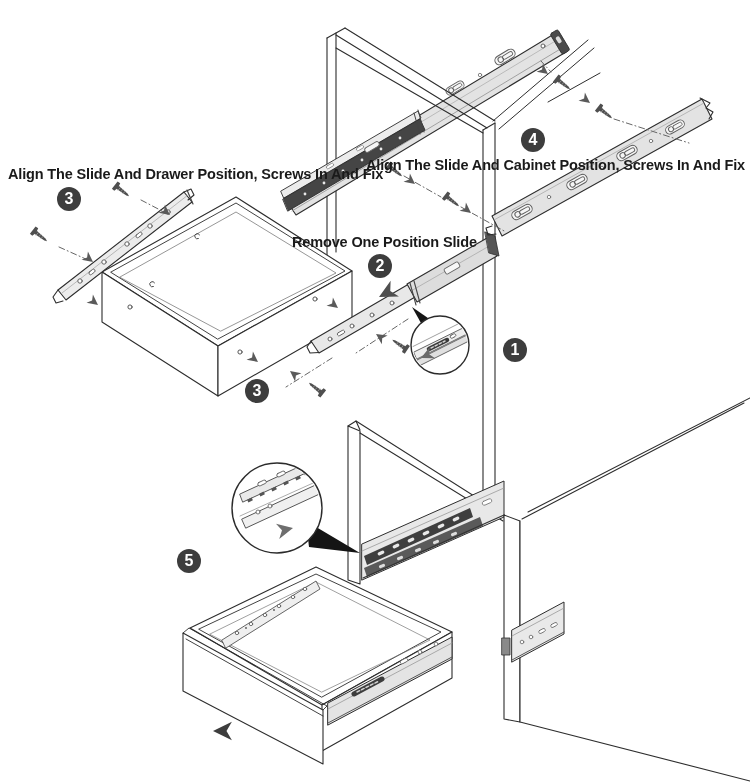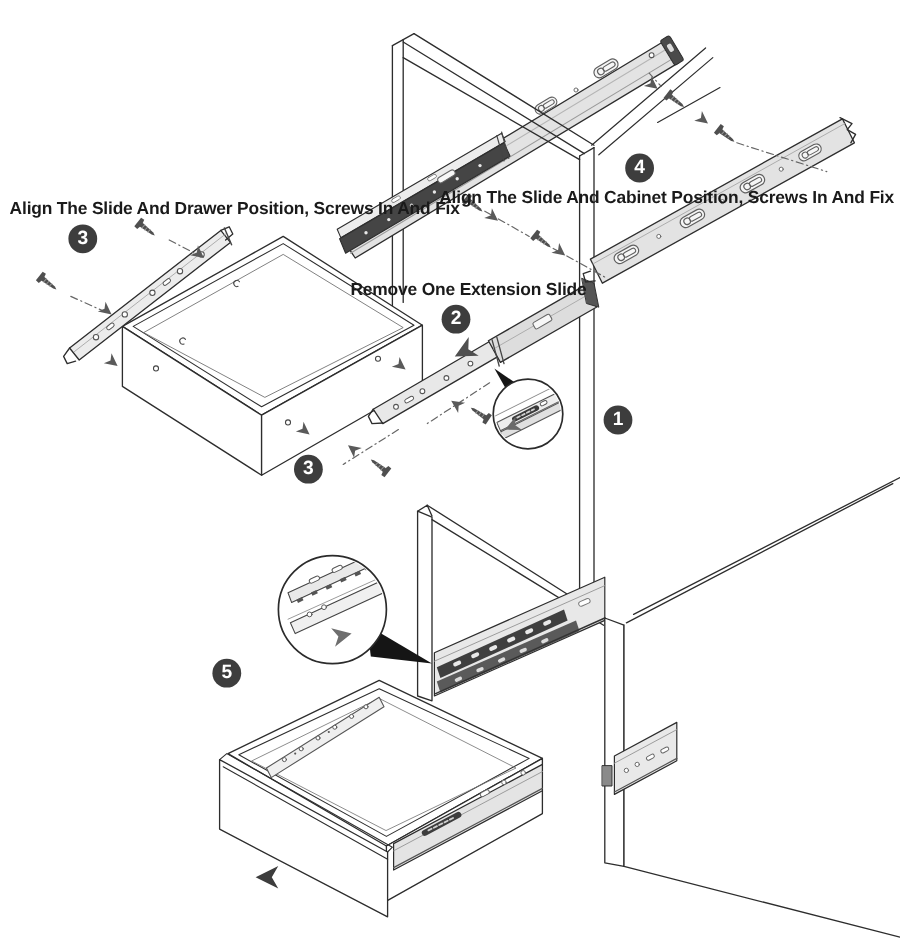--- a/index.html
+++ b/index.html
@@ -306,21 +306,21 @@
       <circle cx="258" cy="512" r="2" fill="#fff" stroke="#555" stroke-width="0.8"></circle>
       <circle cx="270" cy="506" r="2" fill="#fff" stroke="#555" stroke-width="0.8"></circle>
       <rect x="-3" y="-4" width="6" height="8" transform="translate(306,470) rotate(-25)" fill="none" stroke="#555" stroke-width="0.9"></rect>
       <use href="#ah" transform="translate(293,528) rotate(-12) scale(1.5)" fill="#6e6e6e"></use>
     </g>
   </g>
 </svg>
 
 <div class="label" style="left:8px;top:166px">Align The Slide And Drawer Position, Screws In And Fix</div>
 <div class="label" style="left:366px;top:157px">Align The Slide And Cabinet Position, Screws In And Fix</div>
-<div class="label" style="left:292px;top:234px">Remove One Extension Slide</div>
+<div class="label" style="left:292px;top:234px">Remove One Position Slide</div>
 
 <div class="badge" style="left:57px;top:187px">3</div>
 <div class="badge" style="left:245px;top:379px">3</div>
 <div class="badge" style="left:368px;top:254px">2</div>
 <div class="badge" style="left:503px;top:338px">1</div>
 <div class="badge" style="left:521px;top:128px">4</div>
 <div class="badge" style="left:177px;top:549px">5</div>
 
 </div>
 

